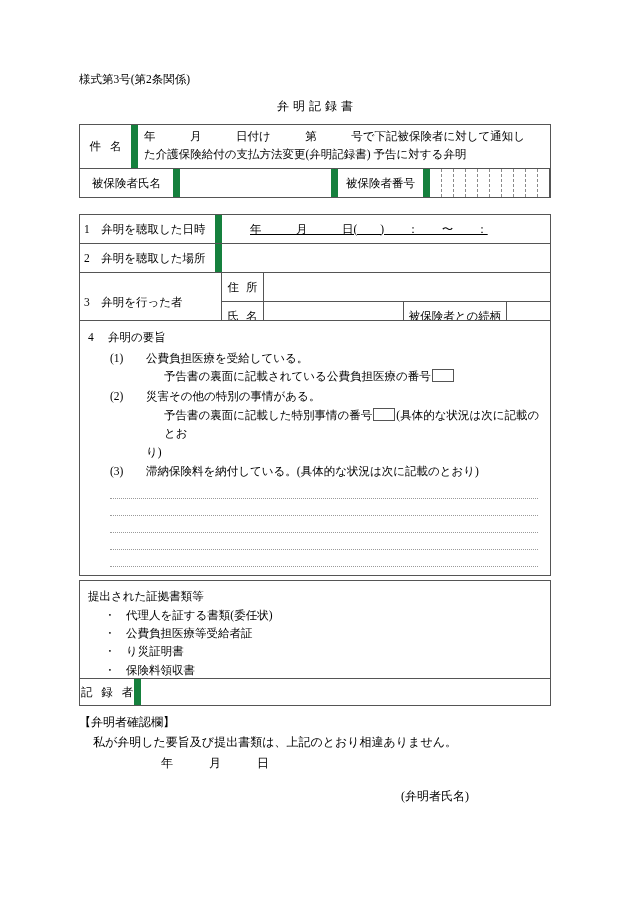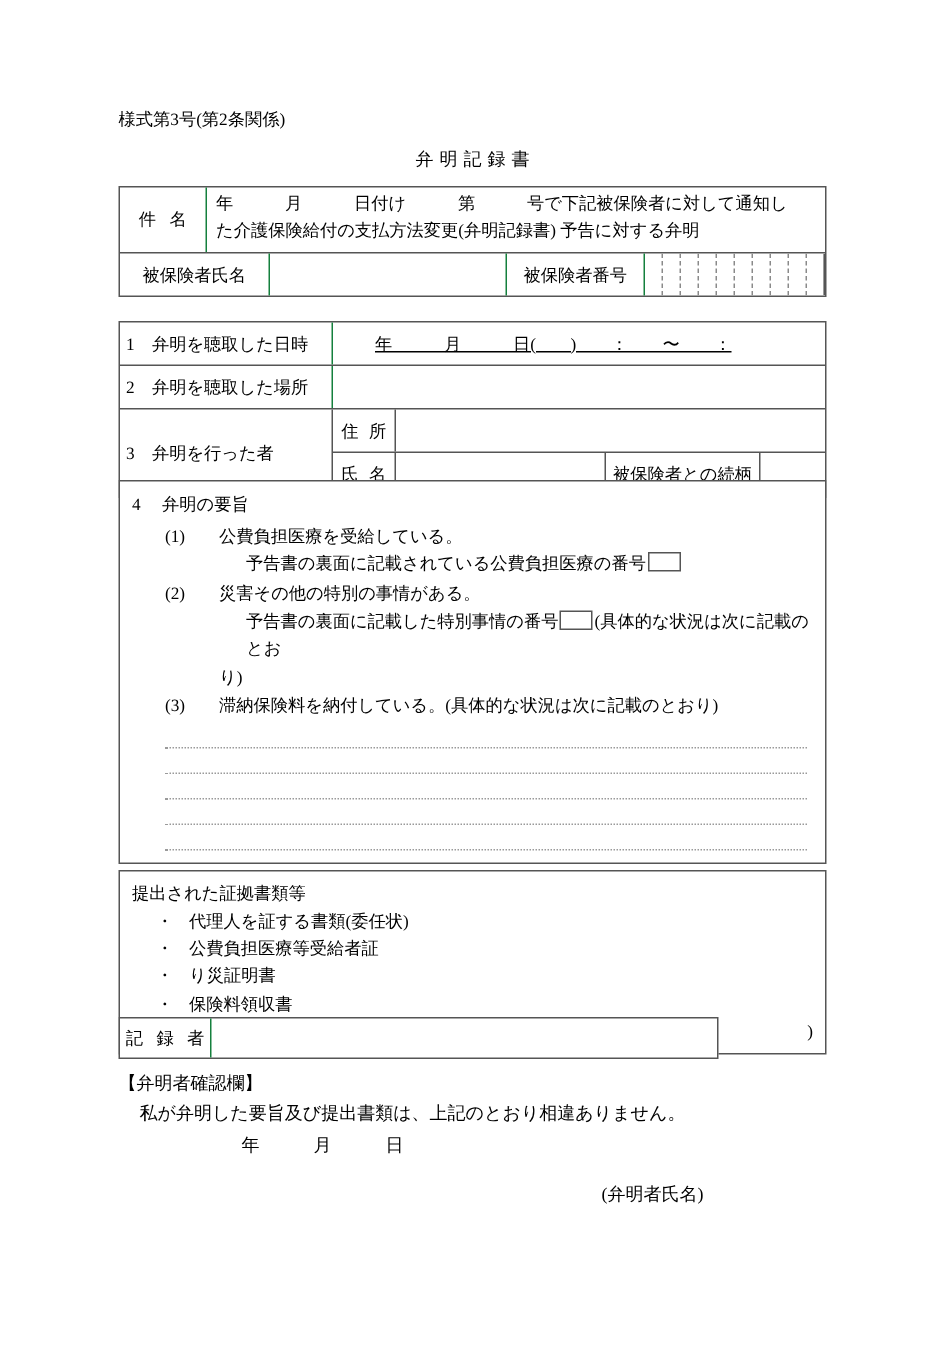--- a/index.html
+++ b/index.html
@@ -51,21 +51,21 @@
     background: #ffffff;
   }
   .row {
     display: flex;
     border-bottom: 1px solid #555555;
     box-sizing: border-box;
   }
   .row.last { border-bottom: none; }
   .cell {
     box-sizing: border-box;
-    border-right: 1px solid #15803d;
+    border-right: 7px solid #15803d;
     padding: 2px 4px;
     display: flex;
     align-items: center;
     font-size: 11.5px;
     white-space: nowrap;
     overflow: hidden;
   }
   .cell.lastc { border-right: none; }
   .cell.blank { }
 
@@ -227,21 +227,21 @@
   }
   .ev-li .bullet {
     position: absolute;
     left: 16px; top: 0;
   }
   .ev-li .tail {
     float: right;
   }
 
   
-  #block5 { left: 79px; top: 678px; width: 400px; }
+  #block5 { left: 79px; top: 678px; width: 472px; }
   #b5-label { width: 61px; justify-content: center; }
   #b5-value { flex: 1; border-right: none; }
 
   
   .confirm {
     position: absolute;
     left: 79px;
     top: 712px;
     width: 472px;
     font-size: 12px;

